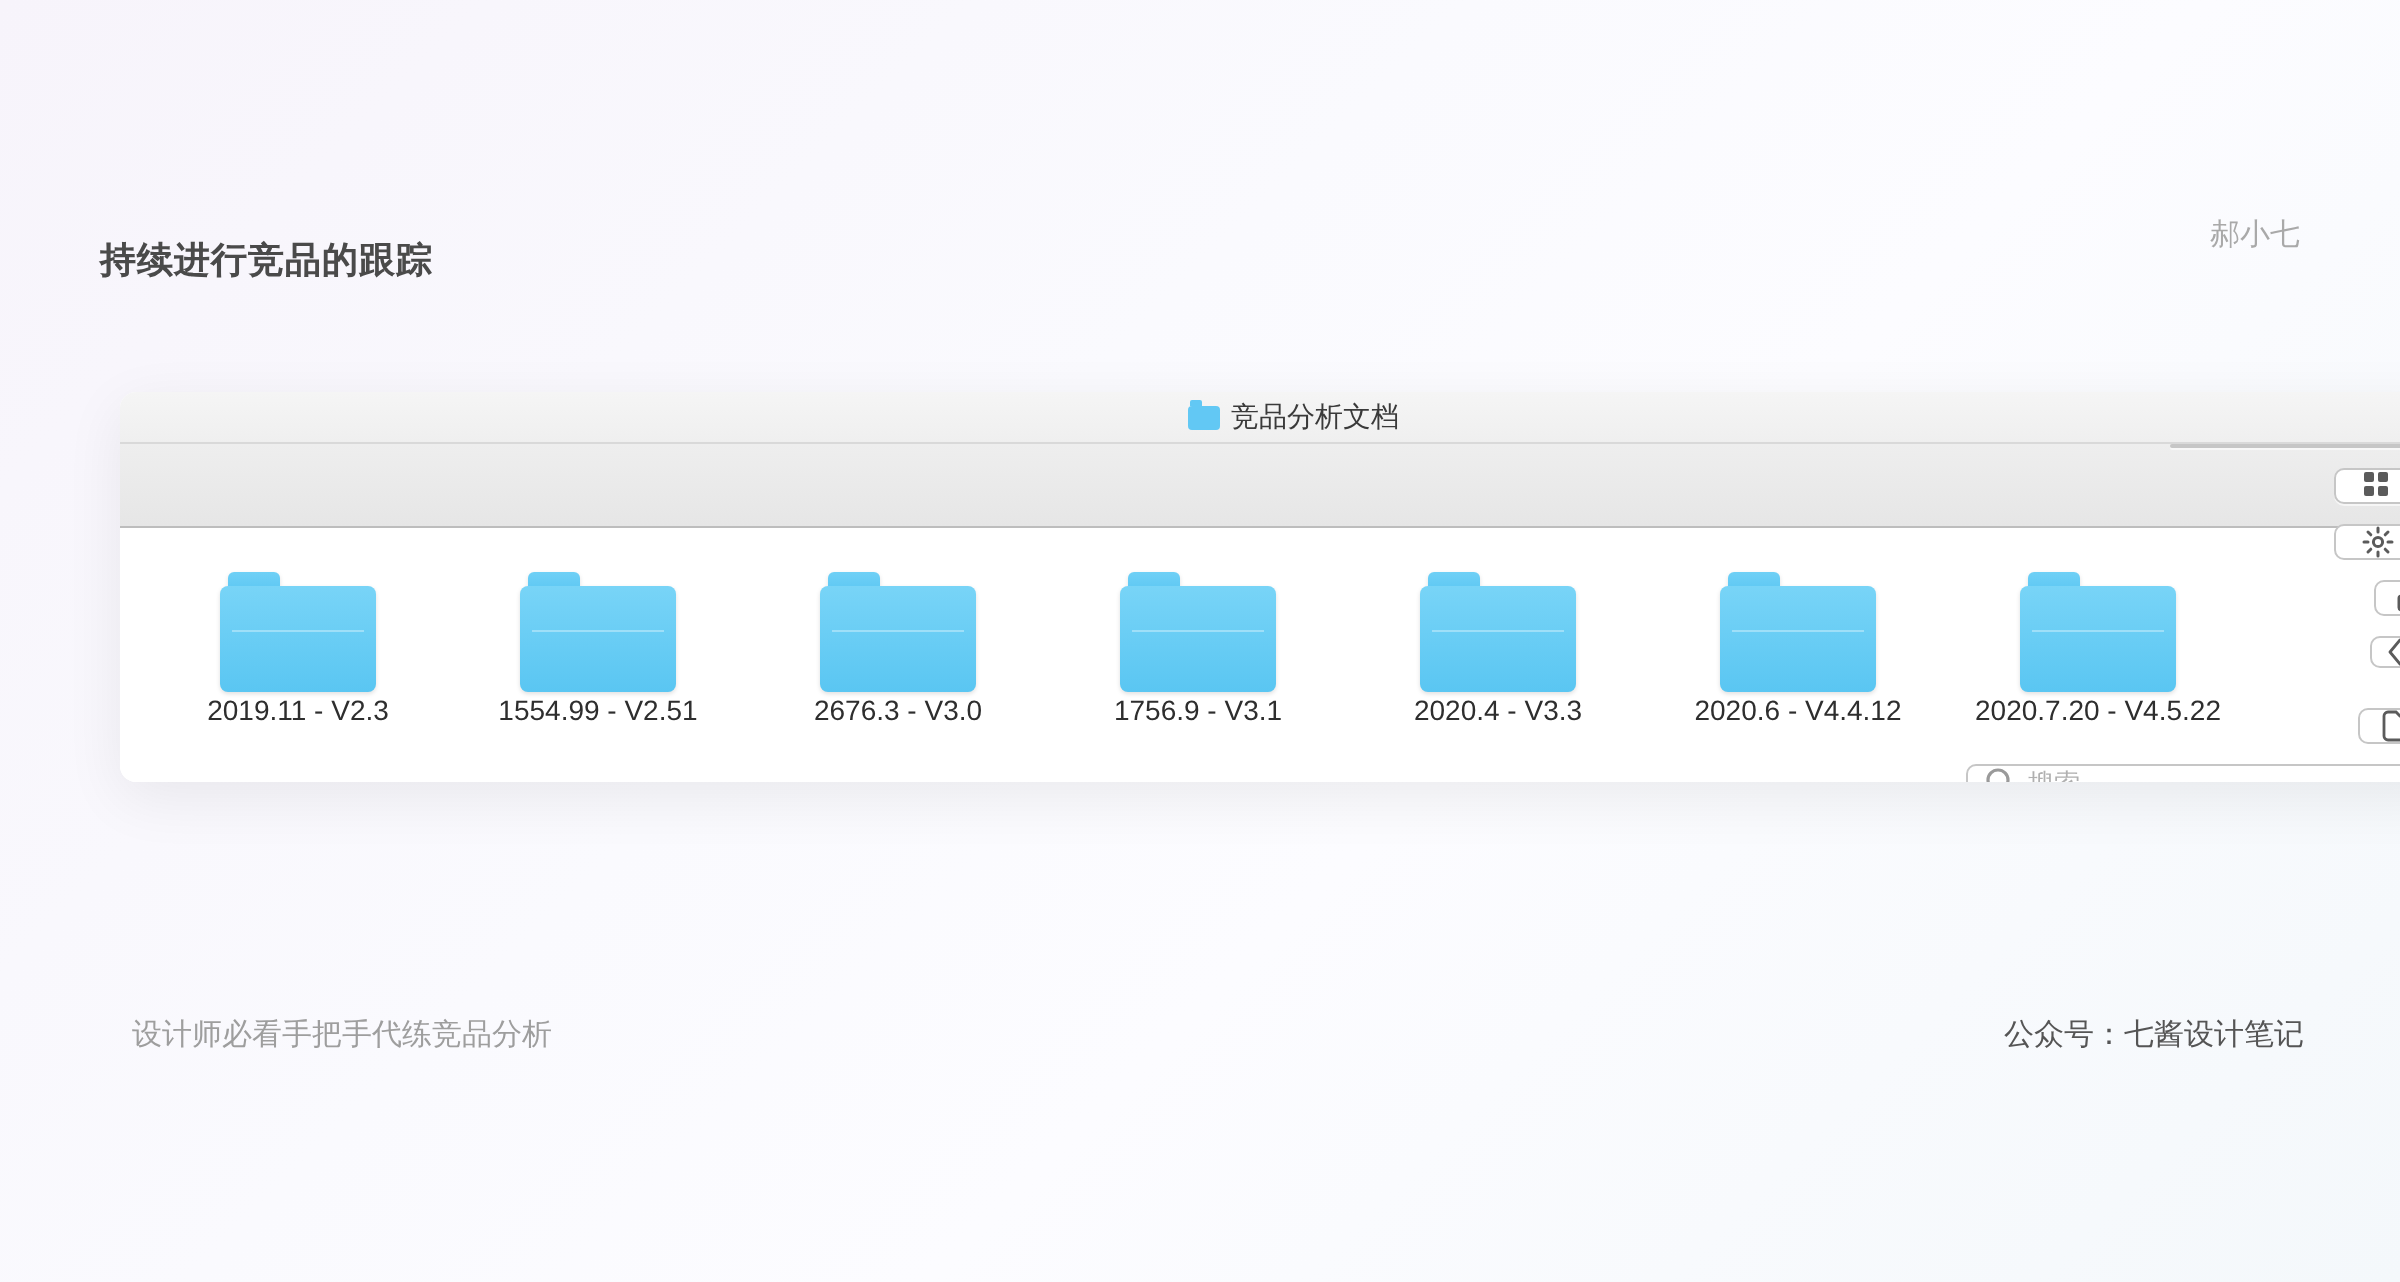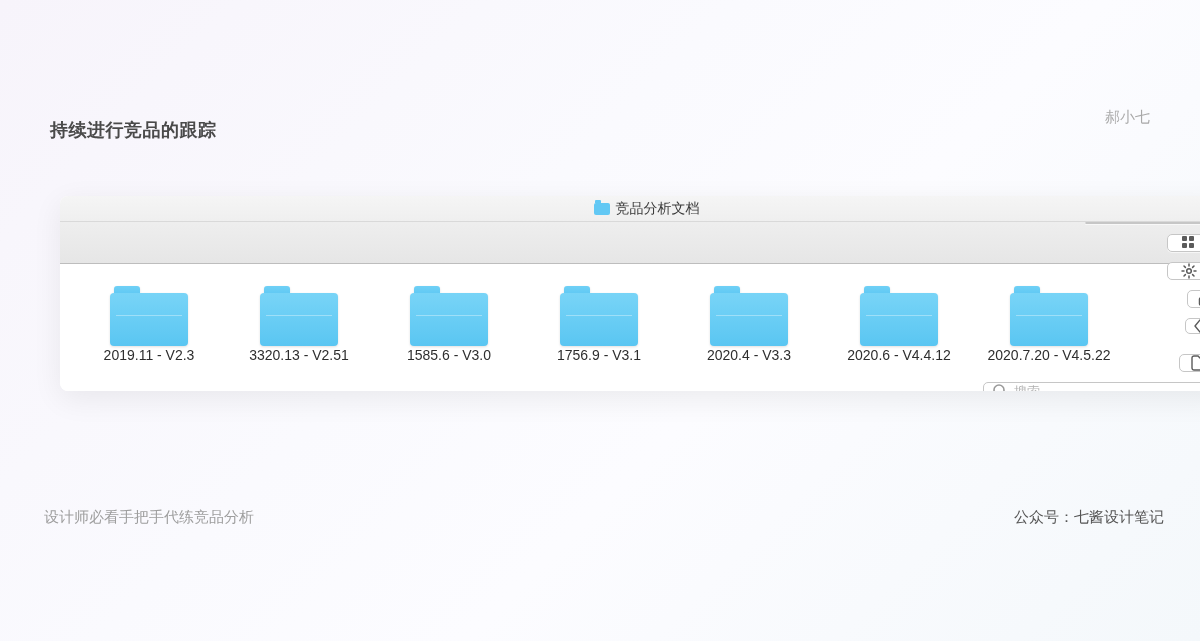--- a/index.html
+++ b/index.html
@@ -22,28 +22,28 @@
   }
   .page-author {
     position: absolute;
     right: 50px;
     top: 108px;
     font-size: 15px;
     color: #a9a9a9;
   }
   .page-footer-left {
     position: absolute;
-    left: 44px;
+    left: 66px;
     top: 508px;
     font-size: 15px;
     color: #9e9e9e;
   }
   .page-footer-right {
     position: absolute;
-    right: 36px;
+    right: 48px;
     top: 508px;
     font-size: 15px;
     color: #555;
   }
 
   
   .finder {
     position: absolute;
     left: 60px;
     top: 196px;
@@ -318,28 +318,28 @@
           <div class="tab"></div>
           <div class="body"></div>
         </div>
       <div class="label">2019.11 - V2.3</div>
     </div>
     <div class="folder-item">
       <div class="folder-icon">
           <div class="tab"></div>
           <div class="body"></div>
         </div>
-      <div class="label">3320.13 - V2.51</div>
-    </div>
-    <div class="folder-item">
-      <div class="folder-icon">
-          <div class="tab"></div>
-          <div class="body"></div>
-        </div>
-      <div class="label">1585.6 - V3.0</div>
+      <div class="label">1554.99 - V2.51</div>
+    </div>
+    <div class="folder-item">
+      <div class="folder-icon">
+          <div class="tab"></div>
+          <div class="body"></div>
+        </div>
+      <div class="label">2676.3 - V3.0</div>
     </div>
     <div class="folder-item">
       <div class="folder-icon">
           <div class="tab"></div>
           <div class="body"></div>
         </div>
       <div class="label">1756.9 - V3.1</div>
     </div>
     <div class="folder-item">
       <div class="folder-icon">

